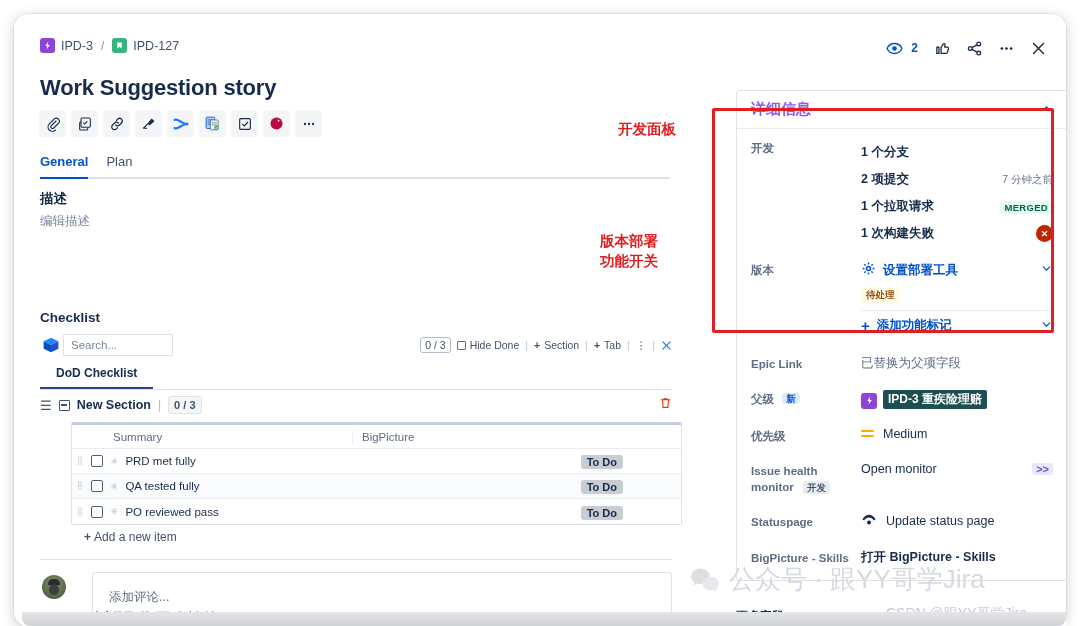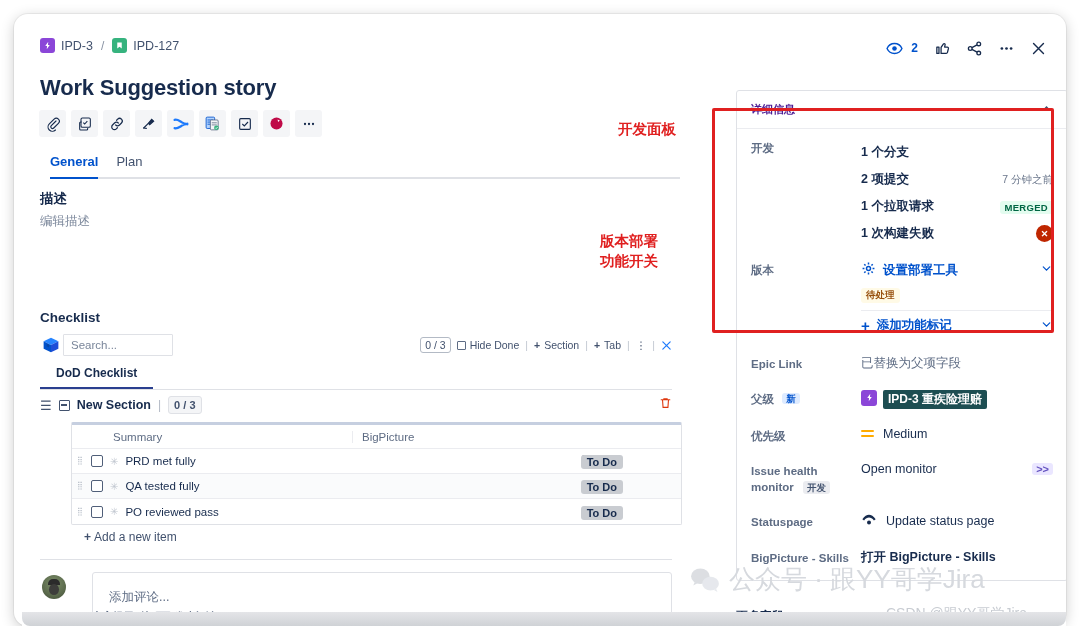--- a/index.html
+++ b/index.html
@@ -65,21 +65,21 @@
   }
   .tool-row { position: absolute; left: 17px; top: 88px; display: flex; gap: 5px; }
   .tbtn {
     width: 27px; height: 27px; border-radius: 3px; background: #f4f5f7;
     display: flex; align-items: center; justify-content: center;
     cursor: pointer; border: none;
   }
 
   
   .tabs {
-    position: absolute; left: 28px; top: 130px; width: 630px;
+    position: absolute; left: 18px; top: 130px; width: 630px;
     display: flex; gap: 18px;
     border-bottom: 2px solid #dfe1e6;
   }
   .tab {
     font-size: 13px; color: #42526e; padding-bottom: 8px; cursor: pointer;
     position: relative; top: 2px;
   }
   .tab.active { color: #0052cc; font-weight: 600; border-bottom: 2px solid #0052cc; }
   .sec-head { font-size: 13.5px; font-weight: 700; color: #172b4d; }
   .desc-head { position: absolute; left: 18px; top: 168px; }
@@ -192,21 +192,21 @@
 
   
   .rpanel {
     position: absolute; left: 714px; top: 68px; width: 332px;
     background: #fff; border: 1px solid #dfe1e6; border-radius: 3px;
   }
   .rp-head {
     height: 38px; display: flex; align-items: center; padding: 0 14px;
     border-bottom: 1px solid #ebecf0;
   }
-  .rp-head-title { font-size: 11px; font-weight: 700; color: #4c1d95; }
+  .rp-head-title { font-size: 15px; font-weight: 700; color: #8b5cf6; }
   .rp-chev { margin-left: auto; color: #42526e; cursor: pointer; }
   .field { display: flex; padding: 6px 14px; align-items: flex-start; }
   .f-label {
     width: 110px; flex-shrink: 0; font-size: 11.5px; font-weight: 700; color: #5e6c84;
     padding-top: 2px; line-height: 1.35;
   }
   .f-val { flex: 1; font-size: 12.5px; color: #172b4d; }
   .tag-new {
     background: #deebff; color: #0052cc; font-size: 9.5px; font-weight: 700;
     border-radius: 3px; padding: 0 4px; margin-left: 5px; vertical-align: 1px;
@@ -228,21 +228,21 @@
   }
   .deploy-link { display: flex; align-items: center; gap: 7px; color: #0052cc; font-size: 12.5px; font-weight: 700; cursor: pointer; }
   .deploy-chev { margin-left: auto; color: #0052cc; }
   .badge-pending {
     background: #fffae6; color: #974f0c; font-size: 9.5px; font-weight: 700;
     border-radius: 3px; padding: 1px 5px; display: inline-block;
   }
   .hr-light { height: 1px; background: #ebecf0; margin: 7px 0 0 0; }
   .ff-add { display: flex; align-items: center; gap: 7px; color: #0052cc; font-size: 12.5px; font-weight: 700; cursor: pointer; padding: 6px 0; }
   .parent-chip {
-    display: inline-flex; align-items: flex-start; gap: 6px;
+    display: inline-flex; align-items: flex-end; gap: 6px;
   }
   .chip-epic-ico { width: 16px; height: 16px; border-radius: 3px; background: #8b46d8; display: inline-flex; align-items: center; justify-content: center; }
   .chip-text {
     background: #1d4e52; color: #ffffff; font-size: 12px; font-weight: 600;
     padding: 1px 5px; border-radius: 2px;
   }
   .prio-row { display: flex; align-items: center; gap: 9px; }
   .prio-ico { display: flex; flex-direction: column; gap: 2.5px; }
   .prio-ico i { display: block; width: 13px; height: 2.6px; background: #ffab00; border-radius: 1px; }
   .chev-arrows { color: #6554c0; font-size: 11px; font-weight: 700; margin-left: auto; background:#eae6ff; border-radius:3px; padding:0 4px;}

